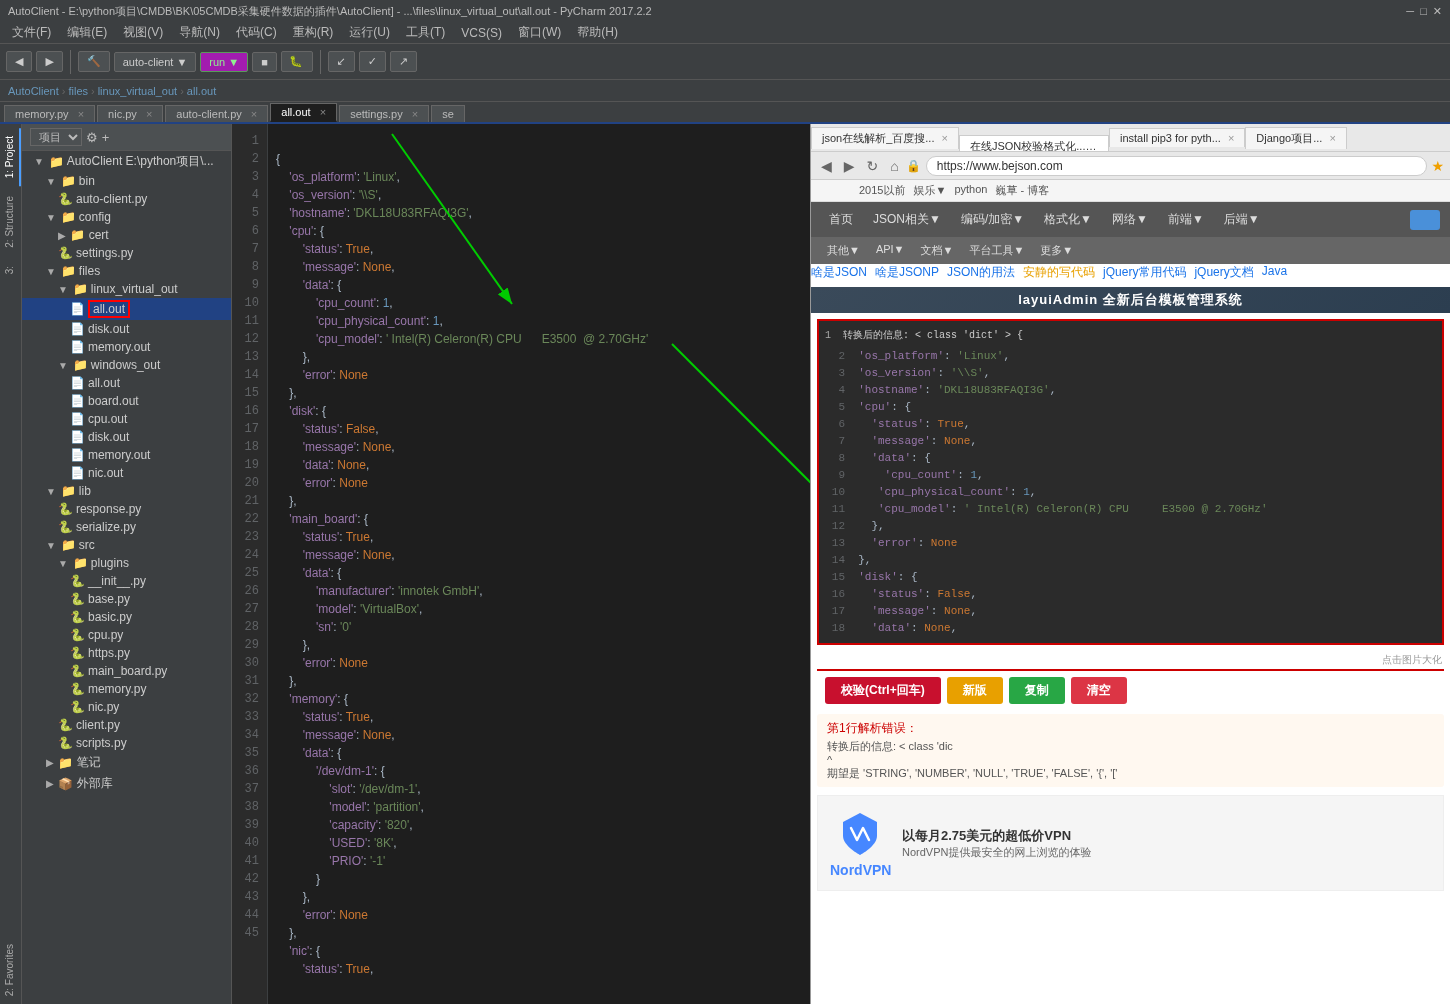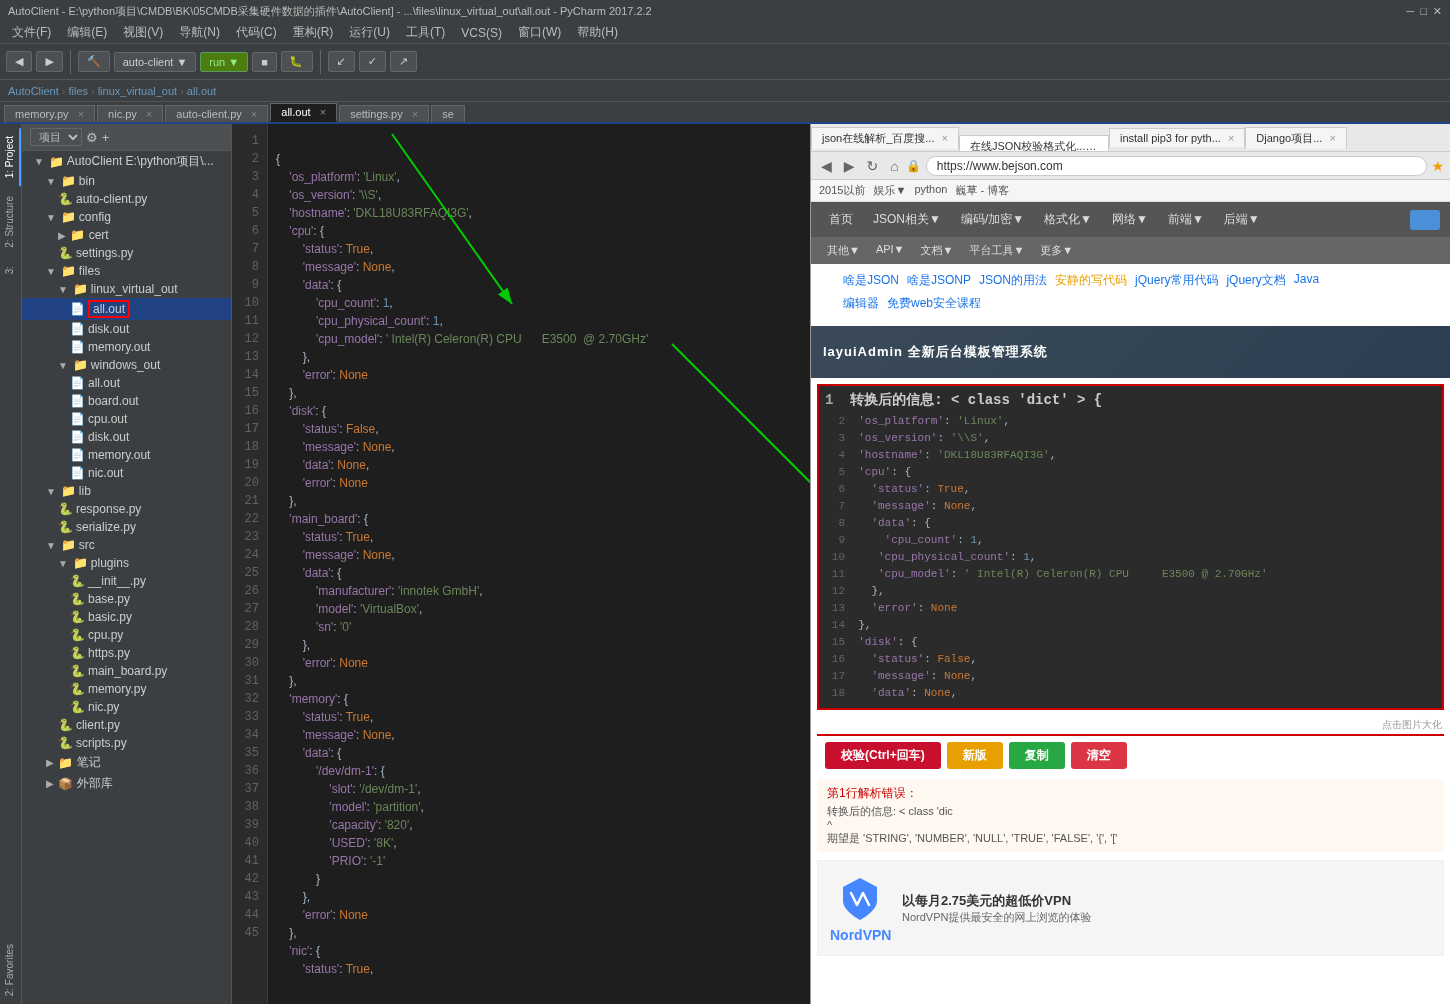--- a/index.html
+++ b/index.html
@@ -43,21 +43,21 @@
     }
     .toolbar-btn {
       background: #4c5052;
       border: 1px solid #666;
       color: #ccc;
       padding: 3px 8px;
       font-size: 11px;
       cursor: pointer;
       border-radius: 2px;
     }
-    .toolbar-btn.run-btn { background: #4d7c0f; color: #90EE90; border-color: #5a9a5a; }
+    .toolbar-btn.run-btn { background: #a21caf; color: #90EE90; border-color: #5a9a5a; }
     .toolbar-sep { width: 1px; height: 24px; background: #666; margin: 0 3px; }
 
     
     #breadcrumb {
       background: #3c3f41;
       height: 22px;
       display: flex;
       align-items: center;
       padding: 0 8px;
       font-size: 11px;
@@ -274,57 +274,55 @@
       flex-wrap: wrap;
     }
     .bejson-subnav a {
       color: #ddd;
       text-decoration: none;
       padding: 2px 6px;
       font-size: 11px;
     }
 
     .bejson-content {
-      padding: 8px;
       background: #fff;
       font-size: 12px;
-      margin-left: 24px;
     }
     .bejson-links { display: flex; flex-wrap: wrap; gap: 4px; margin-bottom: 6px; }
     .bejson-links a { color: #1a73e8; text-decoration: none; font-size: 12px; }
     .bejson-links span { color: #aaa; }
 
     
     .admin-banner {
       background: linear-gradient(135deg, #3a4a5a, #2c3e50);
       color: #fff;
-      padding: 17px 12px;
+      padding: 4px 12px;
       font-size: 13px;
       font-weight: bold;
-      text-align: left;
+      text-align: center;
       letter-spacing: 1px;
     }
 
     
     .json-validator {
       border: 2px solid #cc0000;
       margin: 6px;
       background: #2b2b2b;
       color: #a9b7c6;
       font-family: 'Courier New', monospace;
       font-size: 11px;
       line-height: 17px;
       padding: 6px;
       overflow: hidden;
     }
     .jv-string { color: #6a8759; }
     .jv-key { color: #9876aa; }
     .jv-bool { color: #cc7832; }
     .jv-bracket { color: #a9b7c6; }
-    .jv-heading { color: #ccc; font-size: 14px; margin-bottom: 4px; font-weight: bold; }
+    .jv-heading { color: #ccc; font-size: 10px; margin-bottom: 4px; }
 
     .validator-buttons {
       display: flex;
       gap: 6px;
       padding: 6px 8px;
       border-top: 2px solid #cc0000;
       margin: 0 6px;
     }
     .v-btn {
       padding: 5px 16px;
@@ -800,21 +798,21 @@
       <button class="nav-btn">↻</button>
       <button class="nav-btn">⌂</button>
       <span style="color:#28a745;font-size:12px;">🔒</span>
       <input type="text" id="url-bar" value="https://www.bejson.com" style="">
       <button class="star-btn">★</button>
     </div>
 
     <div id="browser-content">
 
       <div style="background:#f5f5f5;padding:3px 8px;font-size:11px;border-bottom:1px solid #ddd;display:flex;gap:8px;">
-        <span style="color:#555;">2015以前</span>
+        <span style="color:#555;margin-left:40px;">2015以前</span>
         <span style="color:#555;">娱乐▼</span>
         <span style="color:#555;">python</span>
         <span style="color:#555;">巍草 - 博客</span>
       </div>
 
       <div class="bejson-nav">
         <a>首页</a>
         <a>JSON相关▼</a>
         <a>编码/加密▼</a>
         <a>格式化▼</a>
@@ -840,25 +838,20 @@
           <span> </span>
           <a>JSON的用法</a>
           <span> </span>
           <a style="color:#e8a000;">安静的写代码</a>
           <span> </span>
           <a>jQuery常用代码</a>
           <span> </span>
           <a>jQuery文档</a>
           <span> </span>
           <a>Java</a>
-        </div>
-        <div class="bejson-links">
-          <a>编辑器</a>
-          <span> </span>
-          <a>免费web安全课程</a>
         </div>
       </div>
 
       <div class="admin-banner">
         <span>layuiAdmin 全新后台模板管理系统</span>
       </div>
 
       <div class="json-validator">
         <div class="jv-heading">
           <span style="color:#aaa;">1</span>&nbsp;&nbsp;<span>转换后的信息: &lt; class 'dict' &gt; {</span>

